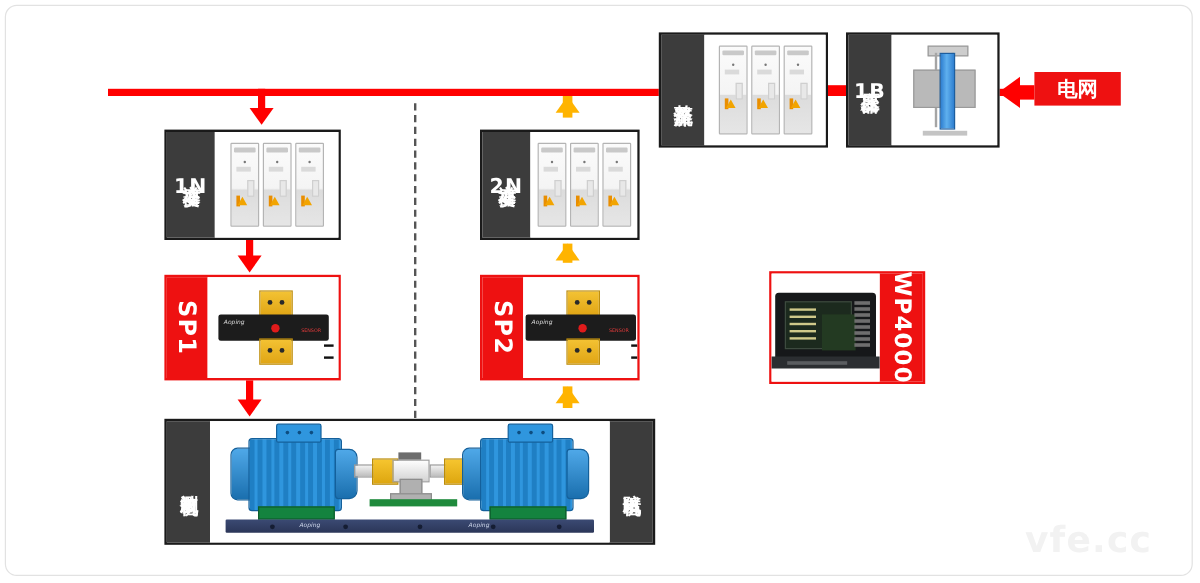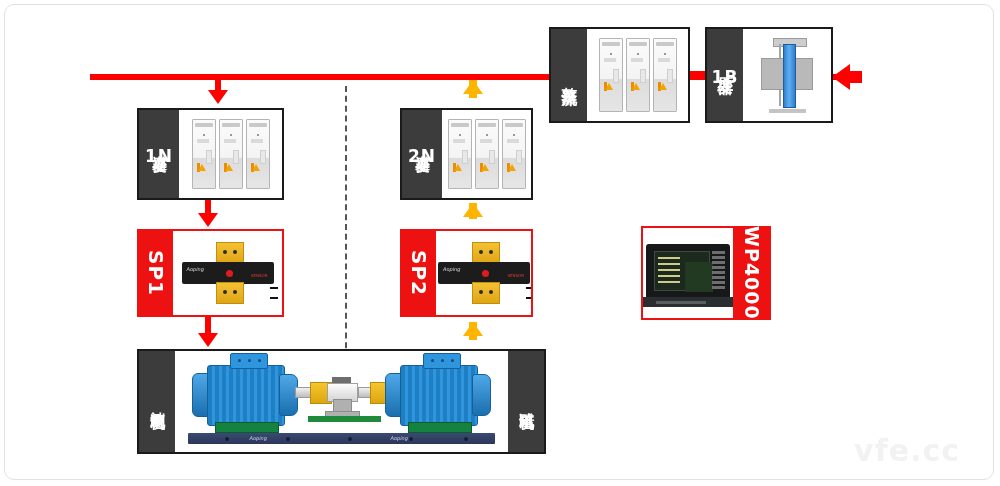--- a/index.html
+++ b/index.html
@@ -100,20 +100,21 @@
 </head>
 <body>
 
 <div id="stage">
   <div class="frame"></div>
 
   <div class="abs busline" style="left:90px;top:74px;width:760px;"></div>
 
   <div class="abs arrow arrow-left-red" style="left:832px;top:64px;"></div>
   <div class="abs redline" style="left:848px;top:71px;width:14px;height:12px;"></div>
+  <div class="abs" style="left:862px;top:60px;width:72px;height:28px;background:#ee1111;color:#fff;display:flex;align-items:center;justify-content:center;font-size:17px;font-weight:bold;">电网</div>
 
   <div class="abs block" style="left:549px;top:27px;width:141px;height:96px;">
     <div class="tag" style="width:36px;font-size:16px;">
       <span>整流器</span>
     </div>
     <div class="body">
       <div class="cabwrap">
         <div class="cab">
             <i class="dot"></i>
             <i class="lbl"></i>

